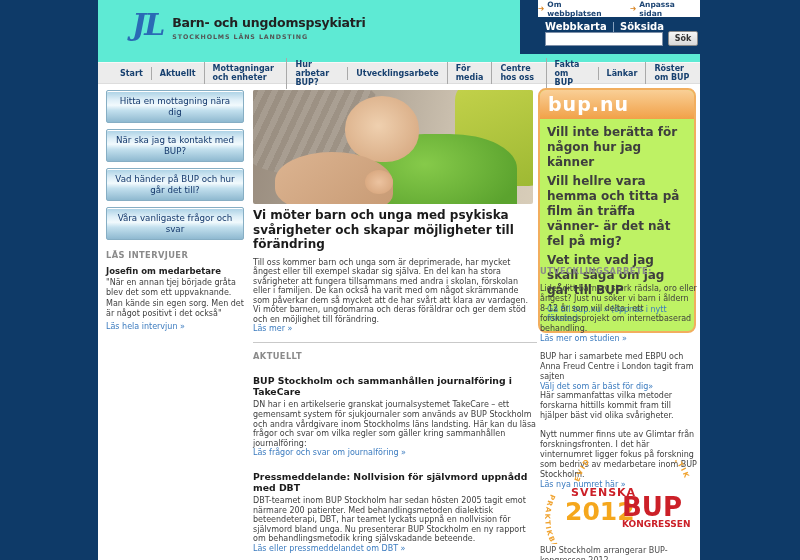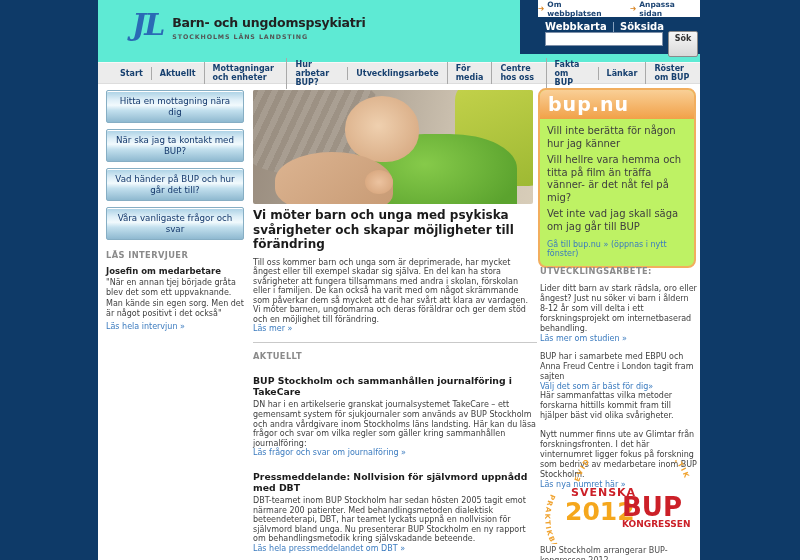--- a/index.html
+++ b/index.html
@@ -22,21 +22,21 @@
   .logo-title { font-size:12.5px; font-weight:bold; color:#222; letter-spacing:-0.2px; padding-top:5px; }
   .logo-sub { font-size:6.3px; font-weight:bold; color:#555; letter-spacing:0.9px; margin-top:3px; }
 
   .search-block { position:absolute; left:520px; top:0; width:180px; height:54px; background:#0e3a68; }
   .toplinks { position:absolute; left:538px; top:0; width:162px; height:17px; background:#fff; display:flex; align-items:center; justify-content:center; gap:12px; }
   .toplink { font-size:7.5px; font-weight:bold; color:#1c4473; display:flex; align-items:center; gap:3px; }
   .toplink .arr { color:#d8821e; font-size:7.5px; }
   .search-labels { position:absolute; left:545px; top:21px; color:#fff; font-size:10px; font-weight:bold; display:flex; align-items:center; gap:5px; }
   .search-labels .sep { color:#9db3cc; font-weight:normal; }
   .search-input { position:absolute; left:545px; top:32px; width:118px; height:14px; border:1px solid #7d8fa8; background:#fff; font-size:8px; padding:0 3px; }
-  .search-btn { position:absolute; left:668px; top:31px; width:30px; height:26px; font-size:8px; font-weight:bold; color:#333;
+  .search-btn { position:absolute; left:668px; top:31px; width:30px; height:15px; font-size:8px; font-weight:bold; color:#333;
     background:linear-gradient(#f7f7f7,#d9d9d9); border:1px solid #8a8a8a; border-radius:2px; text-align:center; line-height:13px; cursor:pointer; }
 
   .navbar { position:absolute; left:98px; top:62px; width:602px; height:22px; background:#ececec; border-top:1px solid #f8f8f8; border-bottom:1px solid #ddd; display:flex; align-items:center; padding-left:14px; }
   .nav-item { font-size:8px; font-weight:bold; color:#17406f; padding:2px 8px; cursor:pointer; }
   .nav-item + .nav-item { border-left:1px solid #a9a9a9; }
 
   
   .side-buttons { position:absolute; left:106px; top:90px; width:138px; }
   .side-btn {
     width:138px; min-height:33px; margin-bottom:6px; padding:4px 8px;
@@ -67,21 +67,21 @@
   .main-col .divider { border:none; border-top:1px solid #c9c9c9; margin:9px 0 8px; }
   .news { margin-top:14px; }
   .news-heading { font-size:9.3px; font-weight:bold; color:#1b1b1b; margin-bottom:3px; }
 
   
   .bup-box { position:absolute; left:538px; top:88px; width:158px; border:2px solid #f2ae5e; border-radius:8px; background:#bef264; overflow:hidden; }
   .bup-box-header { background:linear-gradient(#f9cf96,#f1a148); padding:3px 8px 4px; }
   .bup-logo { color:#fff; font-size:19px; font-weight:bold; letter-spacing:1px; }
   .bup-box-body { padding:6px 7px 8px; }
   .bup-intro { font-size:8px; font-weight:bold; color:#333; line-height:1.3; margin-bottom:6px; }
-  .bup-q { font-size:10px; color:#3e3e3e; line-height:1.25; margin-bottom:4px; cursor:pointer; }
+  .bup-q { font-size:12px; color:#3e3e3e; line-height:1.25; margin-bottom:4px; cursor:pointer;font-weight:bold; }
   .bup-box-body .link { display:inline-block; margin-top:3px; }
 
   .dev-col { position:absolute; left:540px; top:266px; width:158px; }
   .dev-col .kicker { margin-bottom:8px; }
   .dev-p { font-size:8px; color:#3e3e3e; line-height:1.25; }
   .dev-gap { margin-top:9px; }
 
   .congress { position:absolute; left:545px; top:460px; width:150px; height:84px; }
   .congress-caption { position:absolute; left:540px; top:546px; width:158px; font-size:8px; color:#4a4a4a; line-height:1.25; }
 </style>
@@ -164,21 +164,21 @@
 
   <div class="news">
     <div class="news-heading">BUP Stockholm och sammanhållen journalföring i TakeCare</div>
     <div class="body-text">DN har i en artikelserie granskat journalsystemet TakeCare – ett gemensamt system för sjukjournaler som används av BUP Stockholm och andra vårdgivare inom Stockholms läns landsting. Här kan du läsa frågor och svar om vilka regler som gäller kring sammanhållen journalföring:</div>
     <a class="link">Läs frågor och svar om journalföring »</a>
   </div>
 
   <div class="news">
     <div class="news-heading">Pressmeddelande: Nollvision för självmord uppnådd med DBT</div>
     <div class="body-text">DBT-teamet inom BUP Stockholm har sedan hösten 2005 tagit emot närmare 200 patienter. Med behandlingsmetoden dialektisk beteendeterapi, DBT, har teamet lyckats uppnå en nollvision för självmord bland unga. Nu presenterar BUP Stockholm en ny rapport om behandlingsmetodik kring självskadande beteende.</div>
-    <a class="link">Läs hela pressmeddelandet om DBT »</a>
+    <a class="link">Läs eller pressmeddelandet om DBT »</a>
   </div>
 
   
 </div>
 
 <div class="bup-box">
   <div class="bup-box-header">
     <span class="bup-logo">bup.nu</span>
   </div>
   <div class="bup-box-body">

